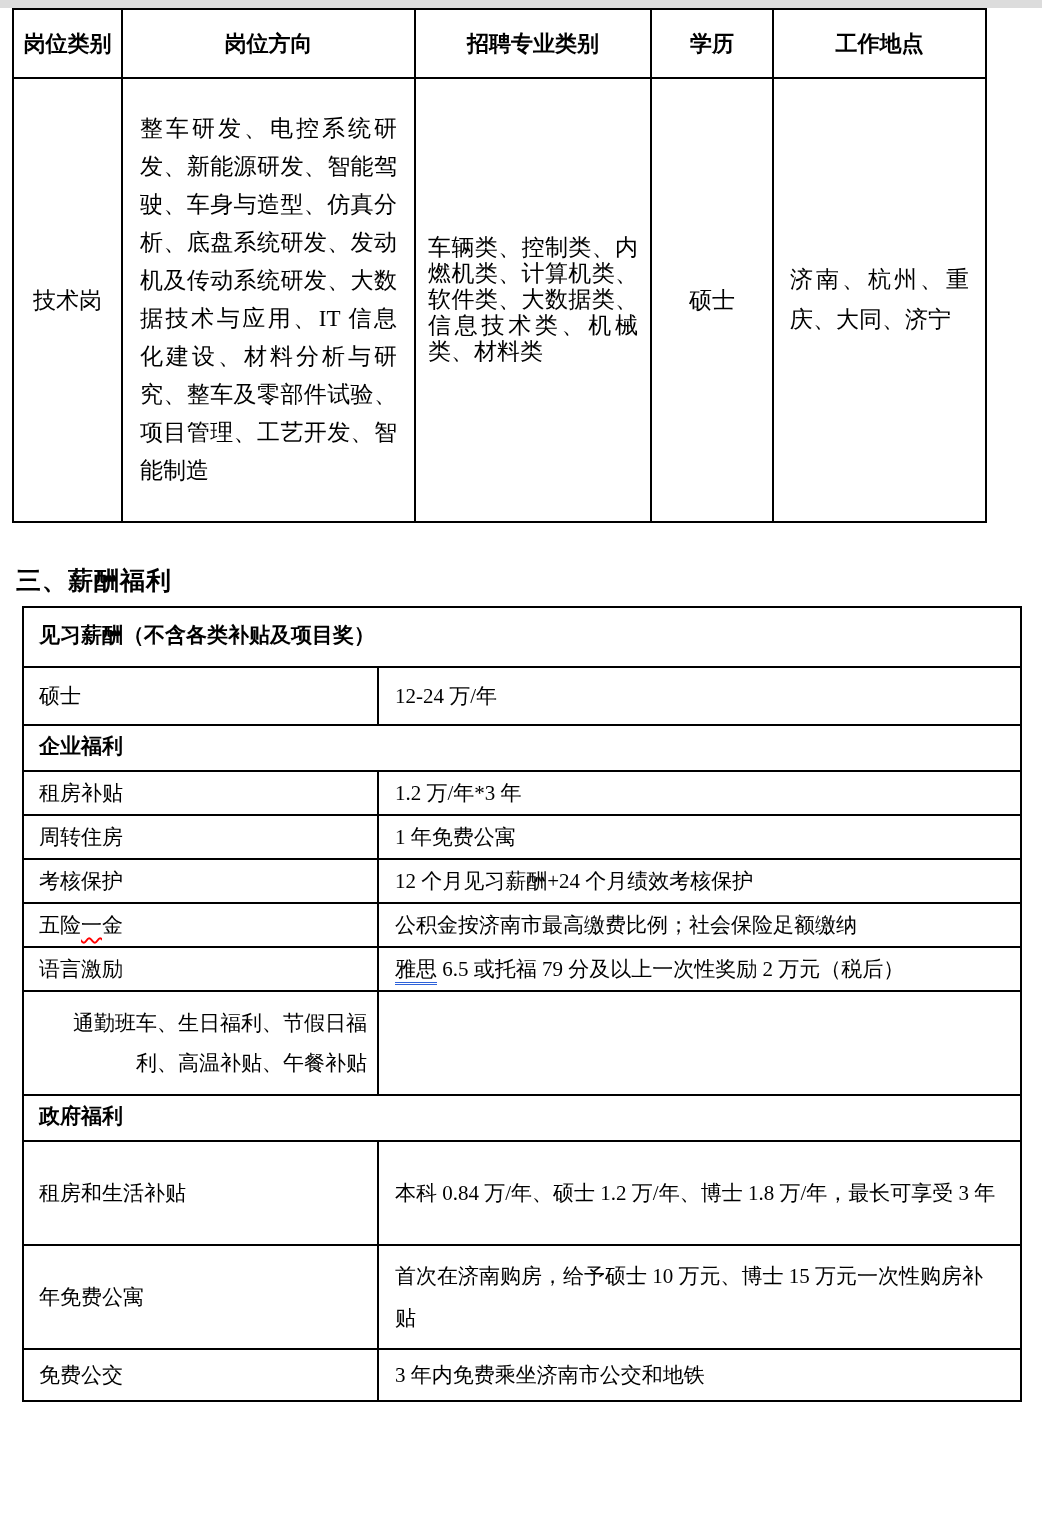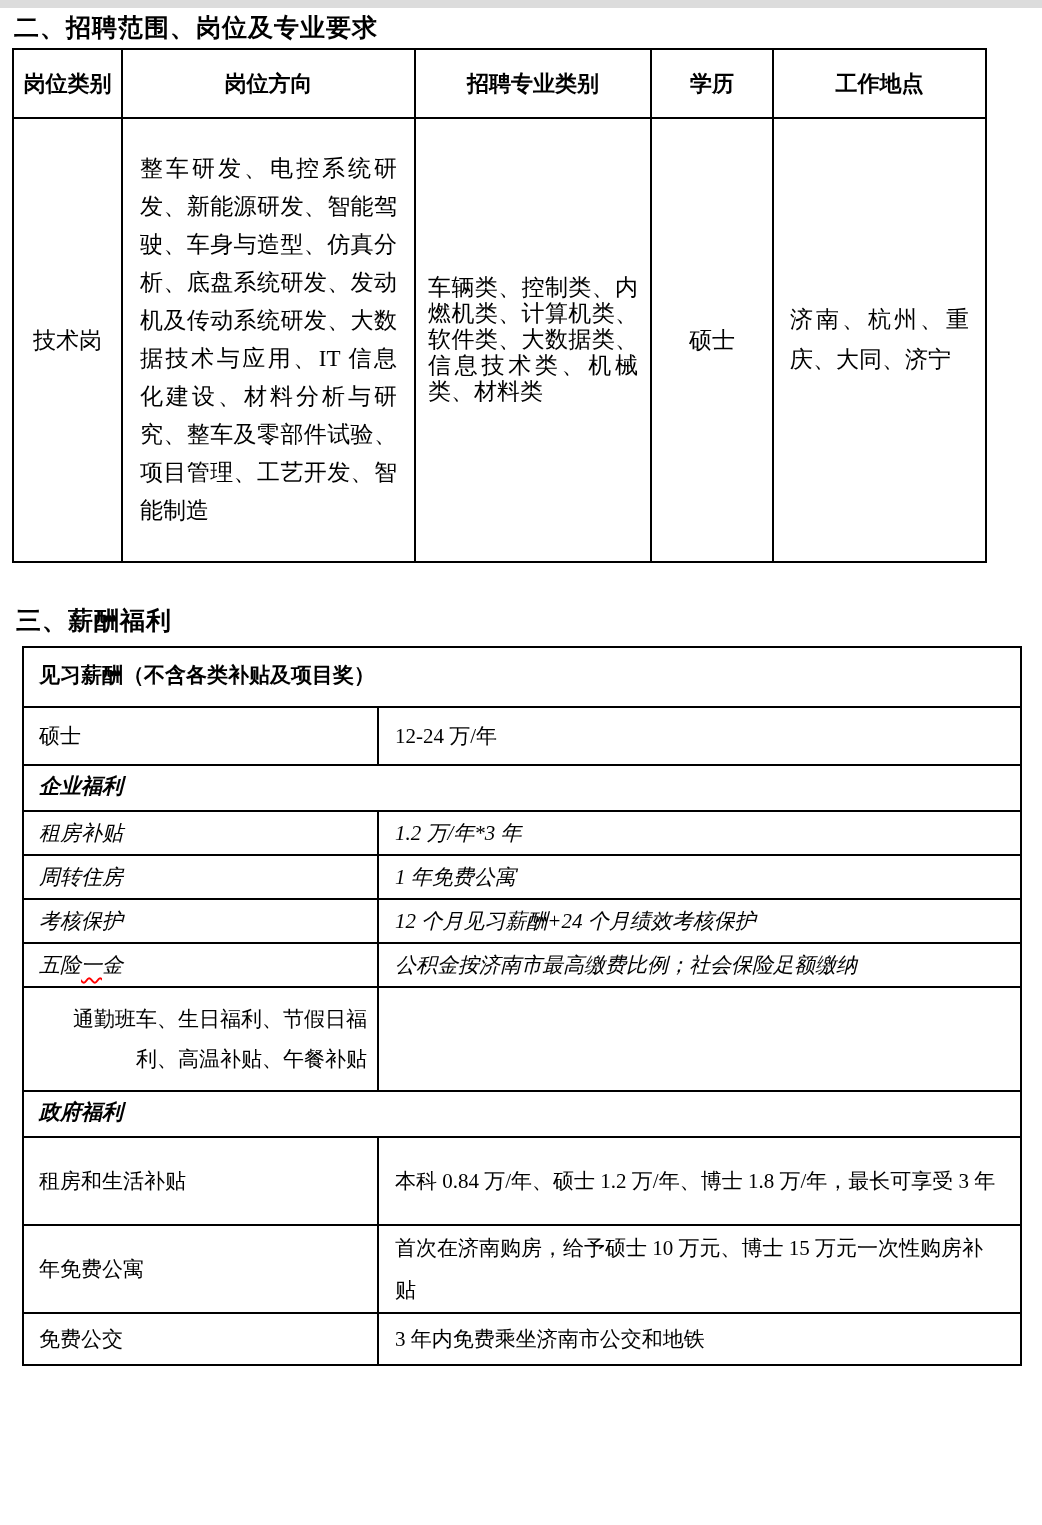--- a/index.html
+++ b/index.html
@@ -42,43 +42,42 @@
   .cell-locations{padding:0 16px;text-align:justify;line-height:40px;}
 
   
   .benefits{margin-left:22px;width:998px;}
   .benefits td{font-size:21px;line-height:40px;}
   .benefits .hdr{font-weight:bold;padding:0 12px 4px 15px;}
   .benefits .lbl{padding:0 10px 0 15px;}
   .benefits .val{padding:0 24px 0 16px;line-height:42px;}
   tr.h60>td{height:60px;}
   tr.h58>td{height:58px;}
-  tr.h55>td{height:39px;font-style:italic;}
+  tr.h55>td{height:39px;}
   tr.h104>td{height:104px;text-align:right;}
-  tr.h92>td{height:88px;}
+  tr.h92>td{height:104px;}
   tr.h52>td{height:52px;}
 
   .wavy{
     text-decoration:underline wavy var(--wavy-red);
     text-decoration-thickness:1.5px;
     text-underline-offset:5px;
   }
   .blueul{
     border-bottom:3px double var(--blue-underline);
     padding-bottom:1px;
   }
 </style>
 </head>
 <body>
 
 <div class="page">
 
   <div class="top-strip"></div>
 
-  <div class="section-title t1">二、招聘范围、岗位及专业要求</div>
 
   <table class="positions">
     <colgroup>
       <col style="width:109px">
         <col style="width:293px">
         <col style="width:236px">
       <col style="width:122px">
         <col style="width:213px">
     </colgroup>
     <thead>
@@ -128,20 +127,24 @@
         <td class="val">1 年免费公寓</td>
       </tr>
       <tr class="h55">
         <td class="lbl">考核保护</td>
         <td class="val">12 个月见习薪酬+24 个月绩效考核保护</td>
       </tr>
       <tr class="h55">
         <td class="lbl"><span>五险</span><span class="wavy">一</span><span>金</span></td>
         <td class="val">公积金按济南市最高缴费比例；社会保险足额缴纳</td>
       </tr>
+      <tr class="h55">
+        <td class="lbl">语言激励</td>
+        <td class="val"><span class="blueul">雅思</span><span> 6.5 或托福 79 分及以上一次性奖励 2 万元（税后）</span></td>
+      </tr>
       <tr class="h104">
         <td class="lbl">通勤班车、生日福利、节假日福利、高温补贴、午餐补贴</td>
         <td class="val"></td>
       </tr>
       <tr class="h55">
         <td colspan="2" class="hdr">政府福利</td>
       </tr>
       <tr class="h92">
         <td class="lbl">租房和生活补贴</td>
         <td class="val">本科 0.84 万/年、硕士 1.2 万/年、博士 1.8 万/年，最长可享受 3 年</td>

